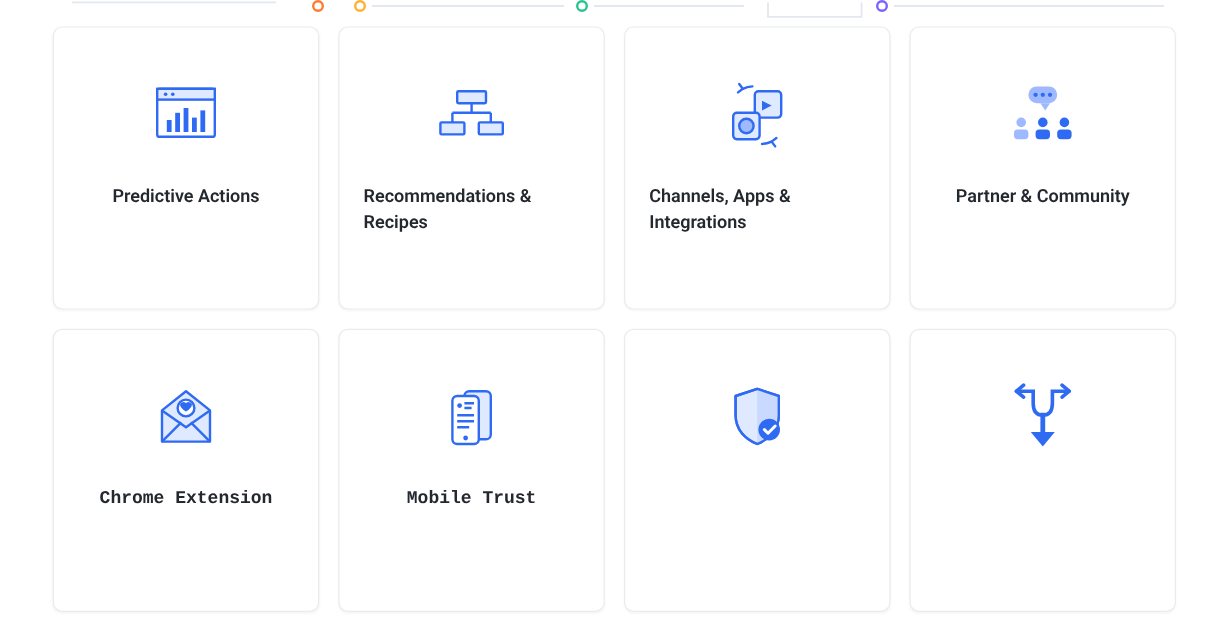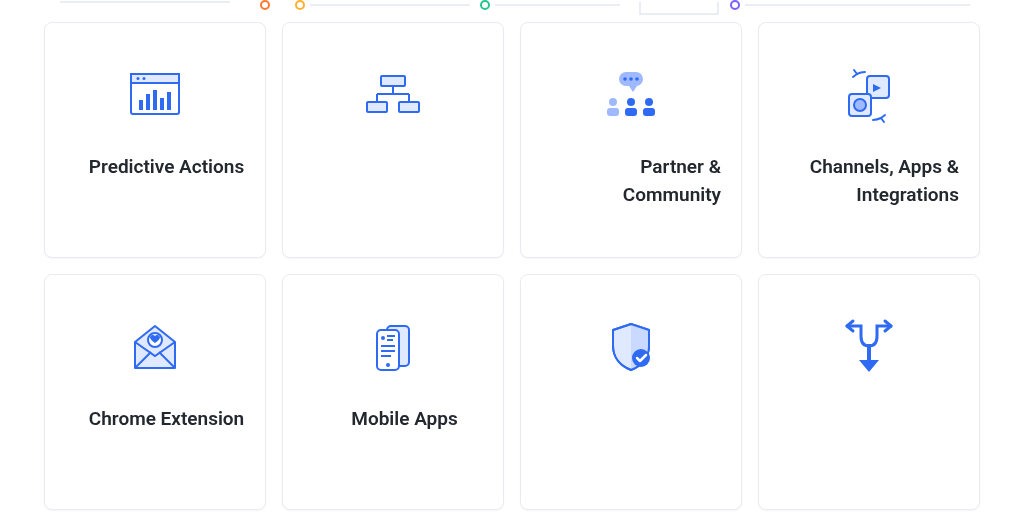--- a/index.html
+++ b/index.html
@@ -36,40 +36,40 @@
     height: 236px;
     display: flex;
     flex-direction: column;
     align-items: center;
     justify-content: flex-start;
     padding: 34px 20px 20px 20px;
     cursor: pointer;
   }
   .card.row2 {
     height: 236px;
+    font-family: Liberation Mono, monospace;
   }
   .icon-wrap {
     height: 78px;
     display: flex;
     align-items: center;
     justify-content: center;
   }
   .icon-wrap svg {
     width: 64px;
     height: 64px;
   }
   .card-title {
     margin-top: 18px;
-    font-size: 19px;
+    font-size: 15px;
     font-weight: 600;
     color: #23282f;
-    text-align: right;
+    text-align: left;
     line-height: 1.45;
     max-width: 180px;
-    margin-left: 23px;
   }
 </style>
 </head>
 <body>
 
 <div class="bg-decoration">
   <svg viewBox="0 0 1024 20" preserveAspectRatio="none">
     <path d="M60 2 H230" stroke="#e3e7ef" stroke-width="1.5" fill="none"></path>
     <circle cx="265" cy="5" r="4" fill="#ffffff" stroke="#ff7a2f" stroke-width="2"></circle>
     <circle cx="300" cy="5" r="4" fill="#ffffff" stroke="#ffb02e" stroke-width="2"></circle>
@@ -106,56 +106,57 @@
       <svg viewBox="0 0 64 64">
         <rect x="20" y="12" width="24" height="10" rx="1" fill="#dfe9ff" stroke="#2f6af2" stroke-width="2"></rect>
         <line x1="32" y1="22" x2="32" y2="30" stroke="#2f6af2" stroke-width="2"></line>
         <line x1="16" y1="30" x2="48" y2="30" stroke="#2f6af2" stroke-width="2"></line>
         <line x1="16" y1="30" x2="16" y2="38" stroke="#2f6af2" stroke-width="2"></line>
         <line x1="48" y1="30" x2="48" y2="38" stroke="#2f6af2" stroke-width="2"></line>
         <rect x="6" y="38" width="20" height="10" rx="1" fill="#dfe9ff" stroke="#2f6af2" stroke-width="2"></rect>
         <rect x="38" y="38" width="20" height="10" rx="1" fill="#dfe9ff" stroke="#2f6af2" stroke-width="2"></rect>
       </svg>
     </div>
-  </div>
-
-  <div class="card">
-    <div class="icon-wrap">
-      <svg viewBox="0 0 64 64">
-        <rect x="20" y="8" width="24" height="14" rx="7" fill="#9fb9ff"></rect>
-        <circle cx="26" cy="15" r="1.8" fill="#2f6af2"></circle>
-        <circle cx="32" cy="15" r="1.8" fill="#2f6af2"></circle>
-        <circle cx="38" cy="15" r="1.8" fill="#2f6af2"></circle>
-        <path d="M30 22 l4 6 l4 -6 z" fill="#9fb9ff"></path>
-
-        <circle cx="14" cy="38" r="4" fill="#9fb9ff"></circle>
-        <rect x="8" y="44" width="12" height="8" rx="3" fill="#9fb9ff"></rect>
-        <circle cx="32" cy="38" r="4" fill="#2f6af2"></circle>
-        <rect x="26" y="44" width="12" height="8" rx="3" fill="#2f6af2"></rect>
-        <circle cx="50" cy="38" r="4" fill="#2f6af2"></circle>
-        <rect x="44" y="44" width="12" height="8" rx="3" fill="#2f6af2"></rect>
-      </svg>
-    </div>
-    <div class="card-title">Partner &amp; Community</div>
+    <div class="card-title">Recommendations &amp; Recipes</div>
   </div>
 
   <div class="card">
     <div class="icon-wrap">
       <svg viewBox="0 0 64 64">
         <rect x="30" y="12" width="22" height="22" rx="3" fill="#dfe9ff" stroke="#2f6af2" stroke-width="2"></rect>
         <path d="M36 20 l8 4 l-8 4 z" fill="#2f6af2"></path>
         <rect x="12" y="30" width="22" height="22" rx="3" fill="#dfe9ff" stroke="#2f6af2" stroke-width="2"></rect>
         <circle cx="23" cy="41" r="6" fill="#9fb9ff" stroke="#2f6af2" stroke-width="2"></circle>
         <path d="M20 10 a20 20 0 0 1 8 -2" fill="none" stroke="#2f6af2" stroke-width="2" stroke-linecap="round"></path>
         <path d="M20 10 l-3 -4 M20 10 l-4 3" stroke="#2f6af2" stroke-width="2" stroke-linecap="round"></path>
         <path d="M44 54 a20 20 0 0 1 -8 2" fill="none" stroke="#2f6af2" stroke-width="2" stroke-linecap="round"></path>
         <path d="M44 54 l3 4 M44 54 l4 -3" stroke="#2f6af2" stroke-width="2" stroke-linecap="round"></path>
       </svg>
     </div>
     <div class="card-title">Channels, Apps &amp; Integrations</div>
+  </div>
+
+  <div class="card">
+    <div class="icon-wrap">
+      <svg viewBox="0 0 64 64">
+        <rect x="20" y="8" width="24" height="14" rx="7" fill="#9fb9ff"></rect>
+        <circle cx="26" cy="15" r="1.8" fill="#2f6af2"></circle>
+        <circle cx="32" cy="15" r="1.8" fill="#2f6af2"></circle>
+        <circle cx="38" cy="15" r="1.8" fill="#2f6af2"></circle>
+        <path d="M30 22 l4 6 l4 -6 z" fill="#9fb9ff"></path>
+
+        <circle cx="14" cy="38" r="4" fill="#9fb9ff"></circle>
+        <rect x="8" y="44" width="12" height="8" rx="3" fill="#9fb9ff"></rect>
+        <circle cx="32" cy="38" r="4" fill="#2f6af2"></circle>
+        <rect x="26" y="44" width="12" height="8" rx="3" fill="#2f6af2"></rect>
+        <circle cx="50" cy="38" r="4" fill="#2f6af2"></circle>
+        <rect x="44" y="44" width="12" height="8" rx="3" fill="#2f6af2"></rect>
+      </svg>
+    </div>
+    <div class="card-title">Partner &amp; Community</div>
   </div>
 
   <div class="card row2">
     <div class="icon-wrap">
       <svg viewBox="0 0 64 64">
         <path d="M32 10 L52 26 V52 H12 V26 Z" fill="#dfe9ff" stroke="#2f6af2" stroke-width="2" stroke-linejoin="round"></path>
         <path d="M12 26 L32 40 L52 26" fill="none" stroke="#2f6af2" stroke-width="2"></path>
         <path d="M12 52 L28 36" stroke="#2f6af2" stroke-width="2"></path>
         <path d="M52 52 L36 36" stroke="#2f6af2" stroke-width="2"></path>
         <circle cx="32" cy="24" r="7" fill="#ffffff" stroke="#2f6af2" stroke-width="2"></circle>
@@ -172,21 +173,21 @@
         <rect x="16" y="14" width="22" height="40" rx="4" fill="#ffffff" stroke="#2f6af2" stroke-width="2"></rect>
         <circle cx="22" cy="22" r="2" fill="#2f6af2"></circle>
         <line x1="26" y1="20" x2="34" y2="20" stroke="#2f6af2" stroke-width="2"></line>
         <line x1="26" y1="24" x2="32" y2="24" stroke="#2f6af2" stroke-width="2"></line>
         <line x1="20" y1="30" x2="34" y2="30" stroke="#2f6af2" stroke-width="2"></line>
         <line x1="20" y1="35" x2="34" y2="35" stroke="#2f6af2" stroke-width="2"></line>
         <line x1="20" y1="40" x2="30" y2="40" stroke="#2f6af2" stroke-width="2"></line>
         <circle cx="27" cy="49" r="2" fill="#2f6af2"></circle>
       </svg>
     </div>
-    <div class="card-title">Mobile Apps</div>
+    <div class="card-title">Mobile Trust</div>
   </div>
 
   <div class="card row2">
     <div class="icon-wrap">
       <svg viewBox="0 0 64 64">
         <path d="M32 8 L50 14 V30 C50 42 42 50 32 54 C22 50 14 42 14 30 V14 Z" fill="#dfe9ff" stroke="#2f6af2" stroke-width="2" stroke-linejoin="round"></path>
         <path d="M32 8 V54 C42 50 50 42 50 30 V14 Z" fill="#c9d9ff"></path>
         <path d="M32 8 L50 14 V30 C50 42 42 50 32 54 C22 50 14 42 14 30 V14 Z" fill="none" stroke="#2f6af2" stroke-width="2" stroke-linejoin="round"></path>
         <circle cx="42" cy="42" r="9" fill="#2f6af2"></circle>
         <path d="M38 42 l3 3 l6 -6" fill="none" stroke="#ffffff" stroke-width="2.5" stroke-linecap="round" stroke-linejoin="round"></path>

